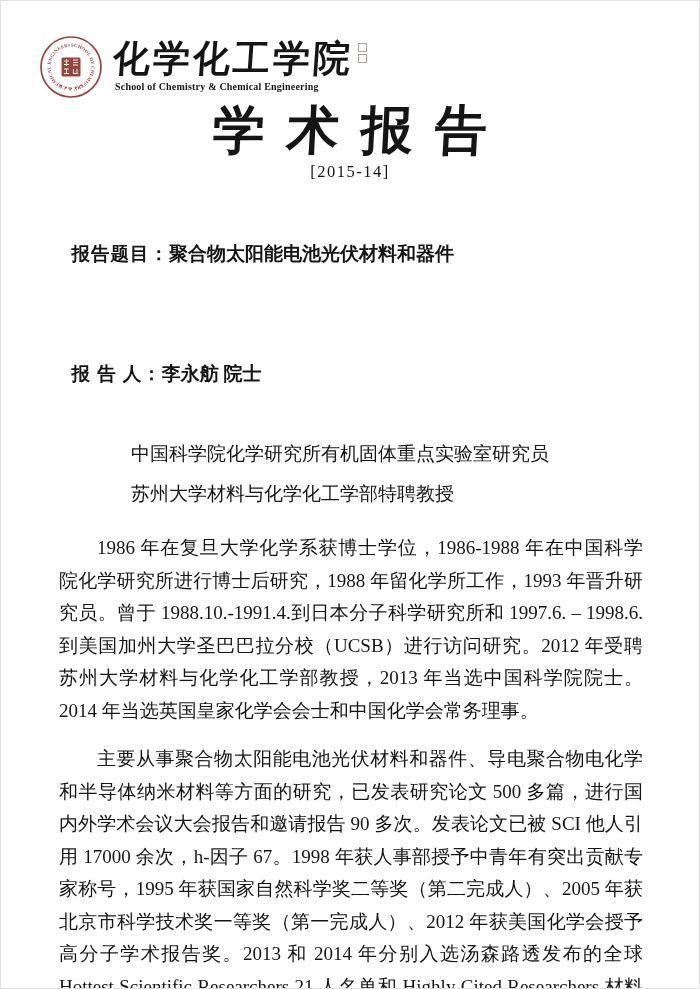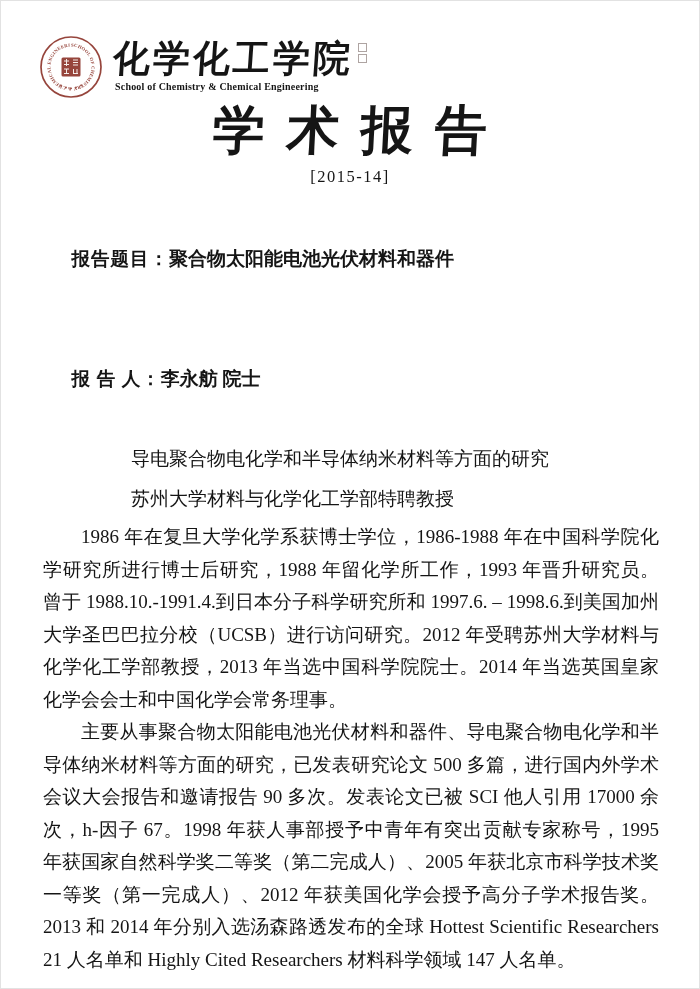--- a/index.html
+++ b/index.html
@@ -33,35 +33,35 @@
   }
   
   .title{
     margin:2px 0 0 0;text-align:center;
     font-size:52px;font-weight:900;line-height:60px;
     letter-spacing:22px;padding-left:22px;
     transform:skewX(-3deg);
   }
   .issue{
     text-align:center;font-size:16.5px;letter-spacing:1.5px;
-    margin-top:5px;line-height:22px;
+    line-height:22px;
   }
   
   .fields{padding:11px 42px 0 42px;font-size:19px;}
   .frow{line-height:40px;white-space:pre-wrap;}
   .flabel{
-    font-family:Liberation Serif, serif;
+    font-family:Liberation Sans, sans-serif;
     font-weight:700;font-size:18.5px;letter-spacing:1px;
   }
   .fvalue{white-space:pre-wrap;font-weight:bold;}
   .affil{line-height:40px;padding-left:88px;}
   .intro-row{line-height:32px;padding-top:2px;}
   
   .paras{padding:2px 40px 0 42px;font-size:19px;line-height:32.5px;text-align:justify;}
-  .paras p{margin:0;text-indent:2em;}
+  .paras p{margin:16px;text-indent:2em;}
 </style>
 </head>
 <body>
 
 <div class="page">
 
   <div class="header">
     <svg class="seal-svg" viewBox="0 0 64 64" aria-hidden="true">
       <circle cx="32" cy="32" r="30" fill="none" stroke="#96453c" stroke-width="1.7"></circle>
       <defs>
@@ -100,21 +100,21 @@
   <h1 class="title">学术报告</h1>
   <div class="issue">[2015-14]</div>
 
   <div class="fields">
     <div class="frow">
       <span class="flabel">报告题目：</span><span class="fvalue">聚合物太阳能电池光伏材料和器件</span>
     </div>
     <div class="frow">
       <span class="flabel">报 告 人：</span><span class="fvalue">李永舫 院士</span>
     </div>
-    <div class="affil">导电聚合物电化学和半导体纳米材料等方面的研究</div>
+    <div class="affil">中国科学院化学研究所有机固体重点实验室研究员</div>
     <div class="affil">苏州大学材料与化学化工学部特聘教授</div>
   </div>
 
   <div class="paras">
     <p>1986 年在复旦大学化学系获博士学位，1986-1988 年在中国科学院化学研究所进行博士后研究，1988 年留化学所工作，1993 年晋升研究员。曾于 1988.10.-1991.4.到日本分子科学研究所和 1997.6. – 1998.6.到美国加州大学圣巴巴拉分校（UCSB）进行访问研究。2012 年受聘苏州大学材料与化学化工学部教授，2013 年当选中国科学院院士。2014 年当选英国皇家化学会会士和中国化学会常务理事。</p>
     <p>主要从事聚合物太阳能电池光伏材料和器件、导电聚合物电化学和半导体纳米材料等方面的研究，已发表研究论文 500 多篇，进行国内外学术会议大会报告和邀请报告 90 多次。发表论文已被 SCI 他人引用 17000 余次，h-因子 67。1998 年获人事部授予中青年有突出贡献专家称号，1995 年获国家自然科学奖二等奖（第二完成人）、2005 年获北京市科学技术奖一等奖（第一完成人）、2012 年获美国化学会授予高分子学术报告奖。2013 和 2014 年分别入选汤森路透发布的全球 Hottest Scientific Researchers 21 人名单和 Highly Cited Researchers 材料科学领域 147 人名单。</p>
   </div>
 
 </div>
 

